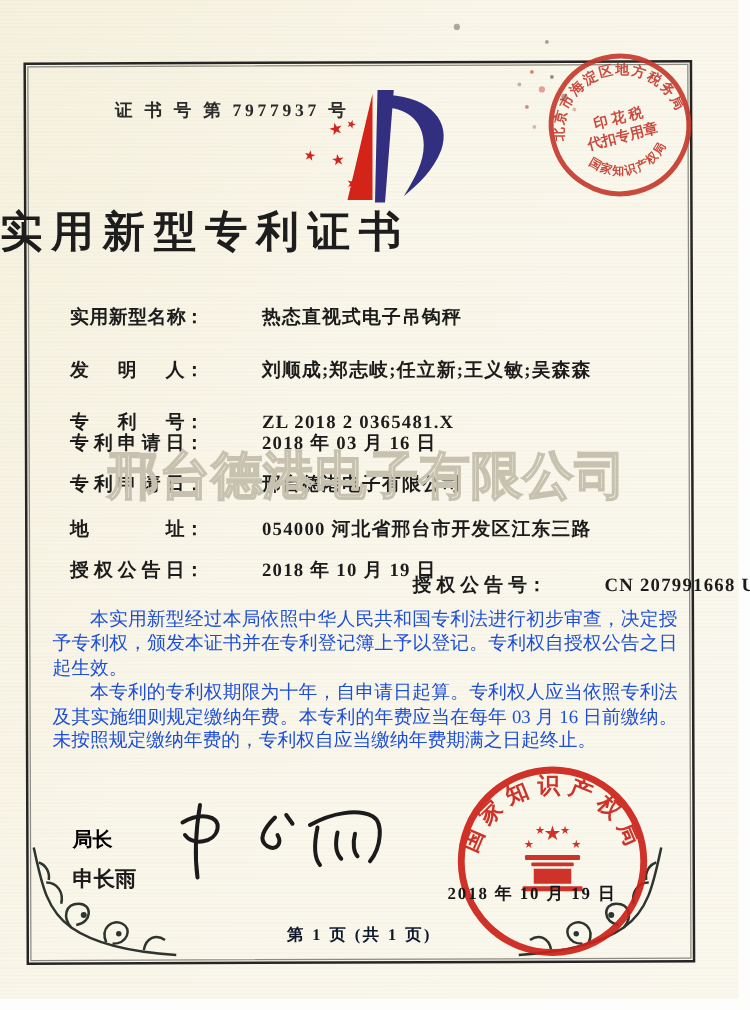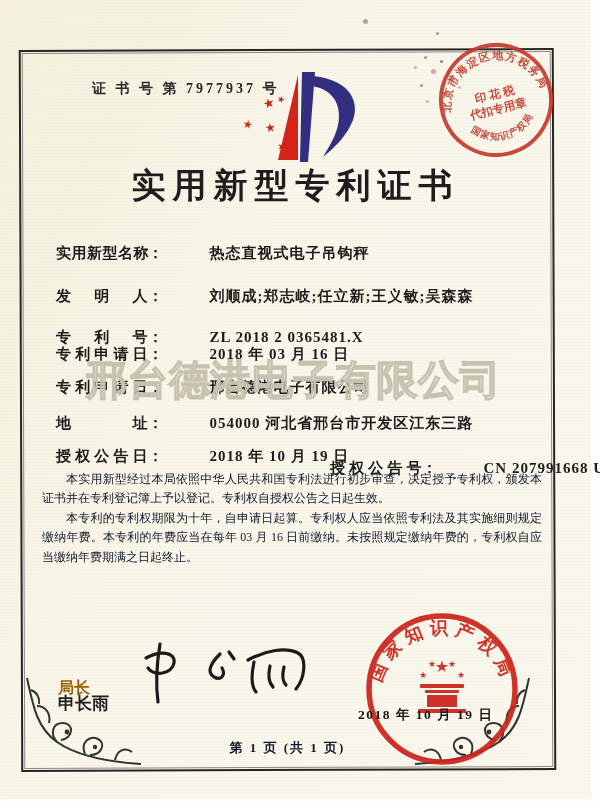--- a/index.html
+++ b/index.html
@@ -12,39 +12,39 @@
   }
   #paper::after{ content:""; position:absolute; inset:0;
     background:repeating-linear-gradient(0deg, rgba(190,180,140,.05) 0 1px, transparent 1px 3px); }
   .frame-outer { position:absolute; left:20px; top:49px; width:535px; height:722px;
     border:2px solid #252525; transform:rotate(-.2deg); }
   .frame-inner { position:absolute; inset:1px; border:1px solid #8a8a80; }
   .certno { position:absolute; left:56px; top:80px; font-size:14px; font-weight:600;
     letter-spacing:3px; color:#2a2a2a;margin-left:36px; }
   
   .logo { position:absolute; left:237px; top:72px; width:126px; height:94px; }
-  .title { position:absolute; left:0; top:163px; width:591px; text-align:center;
+  .title { position:absolute; left:0; top:163px; width:591px; text-align:left;
     font-size:34px; font-weight:700; letter-spacing:7px; color:#1d1d1d; }
   
   .frow { position:absolute; left:56px; font-size:15px; color:#1c1c1c; font-weight:600;
     white-space:nowrap; letter-spacing:.5px; }
   .flb { display:inline-block; width:92px; text-align:justify; text-align-last:justify; }
   .fco { display:inline-block; margin-right:6px; }
   .fv  { letter-spacing:1px;margin-left:40px; }
   .grant2 { position:absolute; left:274px; top:12px; }
   
   .watermark { position:absolute; left:86px; top:353px; font-size:41px; font-weight:700;
     white-space:nowrap; letter-spacing:.5px; color:rgba(175,170,150,.35);
     -webkit-text-stroke:1.2px #c7c2b0; -webkit-text-fill-color:transparent; z-index:3; }
   
-  .paras { position:absolute; left:42px; top:470px; width:500px; font-size:12px;
-    line-height:19.4px; color:#0f172a; text-align:justify; }
+  .paras { position:absolute; left:42px; top:487px; width:500px; font-size:15px;
+    line-height:19.4px; color:#1d4ed8; text-align:justify; }
   .paras p { text-indent:2em; font-weight:500; }
   
-  .signer-title { position:absolute; left:58px; top:678px; font-size:16px; font-weight:700; color:#a16207; }
+  .signer-title { position:absolute; left:58px; top:662px; font-size:16px; font-weight:700; color:#000000; }
   .signer-name  { position:absolute; left:58px; top:692px; font-size:17px; font-weight:700; color:#1c1c1c; }
   .signature { position:absolute; left:128px; top:630px; width:195px; height:88px; }
   .main-seal { position:absolute; left:363px; top:610px; width:158px; height:158px; opacity:.92; z-index:4; }
   .seal-date { position:absolute; left:358px; top:706px; font-size:13.5px; letter-spacing:1.5px;
     color:#161616; font-weight:600; z-index:5; }
   .footer { position:absolute; left:20px; top:739px; width:535px; text-align:center;
     font-size:13px; color:#0f172a; letter-spacing:2px; font-weight:600; }
   .flourish { position:absolute; top:676px; width:122px; height:96px; z-index:2; }
   .flourish.left { left:23px; }
   .flourish.right { left:411px; transform:scaleX(-1); }

